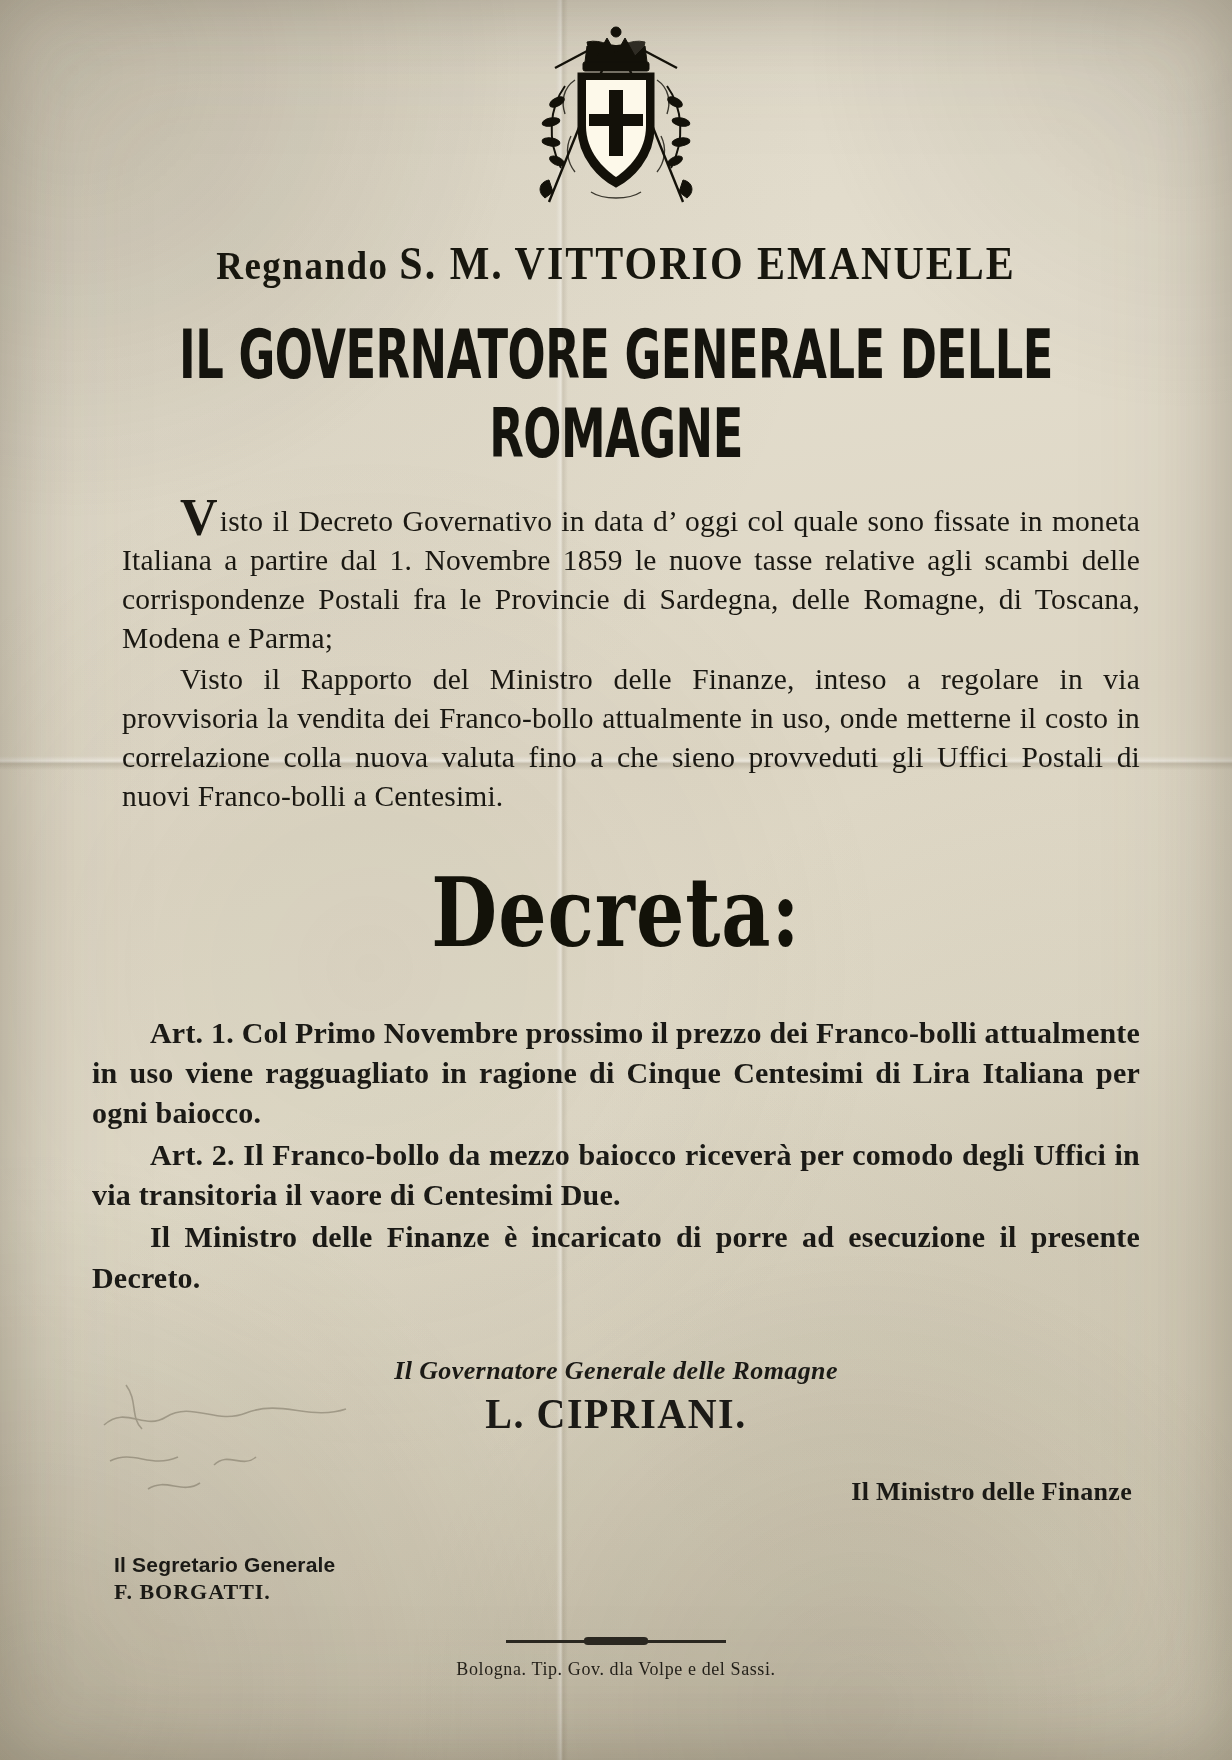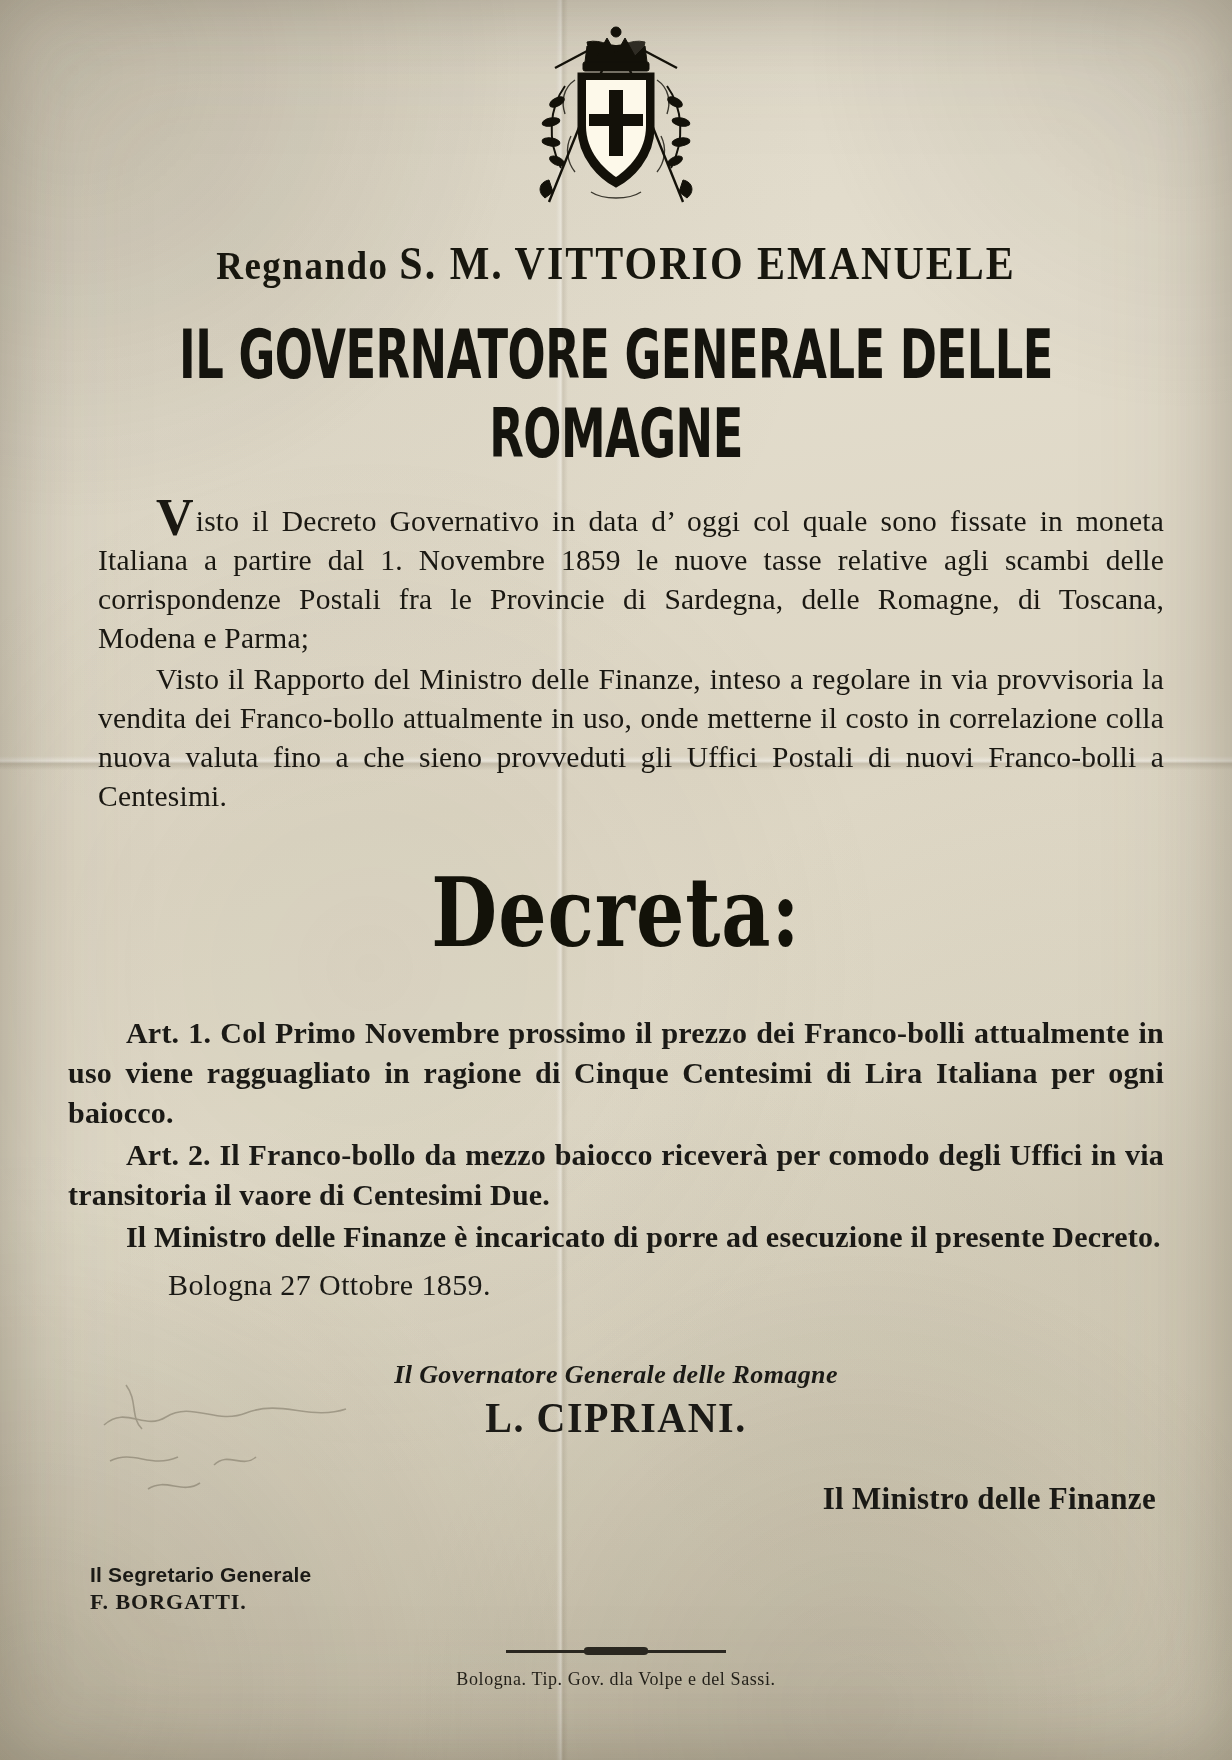--- a/index.html
+++ b/index.html
@@ -78,21 +78,21 @@
     pointer-events: none;
     box-shadow:
       inset 0 0 70px rgba(90,80,60,0.30),
       inset 0 0 160px rgba(90,80,60,0.18);
   }
 
   
   .content {
     position: relative;
     z-index: 3;
-    padding: 0 68px;
+    padding: 0 92px;
     color: #1b1a16;
   }
 
   
   .crest-wrap {
     text-align: center;
     padding-top: 16px;
     height: 210px;
   }
   .crest {
@@ -202,21 +202,21 @@
   }
 
   .sig-min {
     text-align: right;
     margin-top: 40px;
     padding-right: 8px;
   }
   .sig-min .role {
     font-family: "Liberation Serif", serif;
     font-weight: bold;
-    font-size: 31px;
+    font-size: 26px;
     letter-spacing: 0.3px;
   }
   .sig-min .name {
     font-family: "Liberation Serif", serif;
     font-weight: bold;
     font-size: 33px;
     letter-spacing: 1.2px;
     margin-top: 2px;
   }
 
@@ -365,21 +365,20 @@
     </div>
 
     <div class="decreta">Decreta:</div>
 
     <div class="articles">
       <p>Art. 1. Col Primo Novembre prossimo il prezzo dei Franco-bolli attualmente in uso viene ragguagliato in ragione di Cinque Centesimi di Lira Italiana per ogni baiocco.</p>
       <p>Art. 2. Il Franco-bollo da mezzo baiocco riceverà per comodo degli Uffici in via transitoria il vaore di Centesimi Due.</p>
       <p>Il Ministro delle Finanze è incaricato di porre ad esecuzione il presente Decreto.</p>
     </div>
 
-    <div class="place-date">Bologna 27 Ottobre 1859.</div>
 
     <div class="sig-gov">
       <div class="role">Il Governatore Generale delle Romagne</div>
       <div class="name">L. CIPRIANI.</div>
     </div>
 
     <div class="sig-min">
       <div class="role">Il Ministro delle Finanze</div>
     </div>
 

